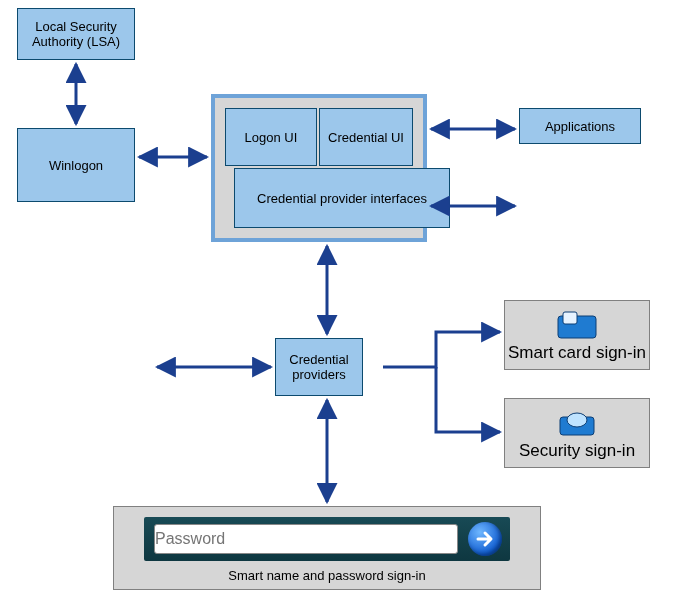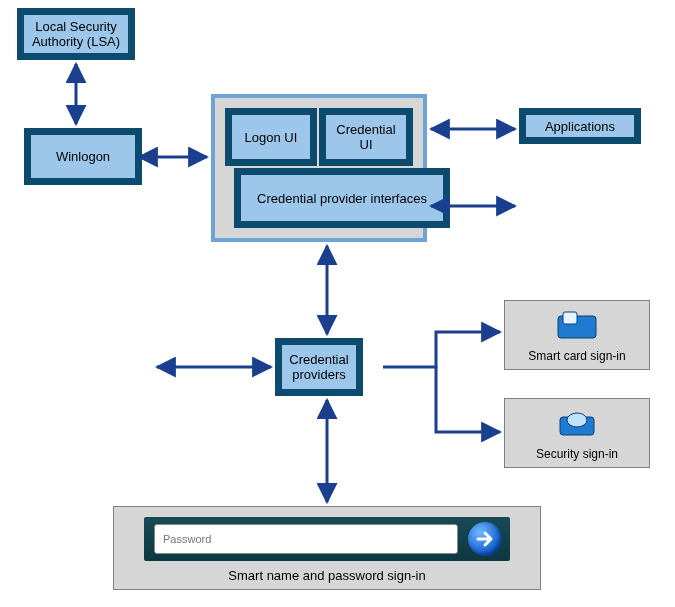--- a/index.html
+++ b/index.html
@@ -1,44 +1,44 @@
 <!DOCTYPE html>
 <html><head>
 <meta charset="utf-8">
 <style>
   html,body{margin:0;padding:0;background:#fff;font-family:Verdana,Arial,sans-serif;font-size:13px;color:#000}
   .canvas{position:relative;width:675px;height:607px}
-  .box{position:absolute;background:#9cc7eb;border:7px solid #0c4a6e;display:flex;align-items:center;justify-content:center;text-align:center;padding:4px;box-sizing:border-box}
+  .box{position:absolute;background:#9cc7eb;border:1px solid #0c4a6e;display:flex;align-items:center;justify-content:center;text-align:center;padding:4px;box-sizing:border-box}
   .gray-box{position:absolute;background:#d6d6d6;border:1px solid #808080;box-sizing:border-box;text-align:center}
-  .gray-box .caption{position:absolute;left:0;right:0;bottom:6px;font-size:12px}
+  .gray-box .caption{position:absolute;left:0;right:0;bottom:6px;font-size:17px}
   .ui-frame{position:absolute;background:#d6d6d6;border:4px solid #6ea3d8;box-sizing:border-box}
   
   .pw-panel{position:absolute;background:#d6d6d6;border:1px solid #808080;box-sizing:border-box}
   .pw-strip{position:absolute;left:30px;right:30px;top:10px;height:44px;background:linear-gradient(#184a55,#0e3740);border-radius:2px;box-sizing:border-box}
-  .pw-field{position:absolute;left:10px;top:7px;right:52px;height:30px;background:#fff;border:1px solid #888;border-radius:3px;font-size:11px;color:#888;padding-left:8px;box-sizing:border-box}
+  .pw-field{position:absolute;left:10px;top:7px;right:52px;height:30px;background:#fff;border:1px solid #888;border-radius:3px;font-size:16px;color:#888;padding-left:0;box-sizing:border-box}
   .pw-go{position:absolute;right:8px;top:5px;width:34px;height:34px;border-radius:50%;background:radial-gradient(circle at 35% 30%,#6fb7ff,#0e5bd0 70%);box-shadow:inset -2px -2px 4px rgba(0,0,0,.4)}
   .pw-go svg{position:absolute;left:7px;top:7px}
   .pw-caption{position:absolute;left:0;right:0;bottom:6px;text-align:center}
   
   .mini-icon{position:absolute;left:50%;top:10px;transform:translateX(-50%)}
   
   svg.arrows{position:absolute;left:0;top:0;width:675px;height:607px;pointer-events:none}
   .arr{stroke:#1b3f8f;stroke-width:3;fill:none}
   marker path{fill:#1b3f8f}
 </style>
 </head>
 <body>
 
 <div class="canvas">
 
   <div class="box" style="left:17px;top:8px;width:118px;height:52px">
     <span>Local Security Authority (LSA)</span>
   </div>
 
-  <div class="box" style="left:24px;top:128px;width:118px;height:57px">
+  <div class="box" style="left:17px;top:128px;width:118px;height:74px">
     <span>Winlogon</span>
   </div>
 
   <div class="ui-frame" style="left:211px;top:94px;width:216px;height:148px"></div>
   <div class="box" style="left:225px;top:108px;width:92px;height:58px">
     <span>Logon UI</span>
   </div>
   <div class="box" style="left:319px;top:108px;width:94px;height:58px">
     <span>Credential UI</span>
   </div>

